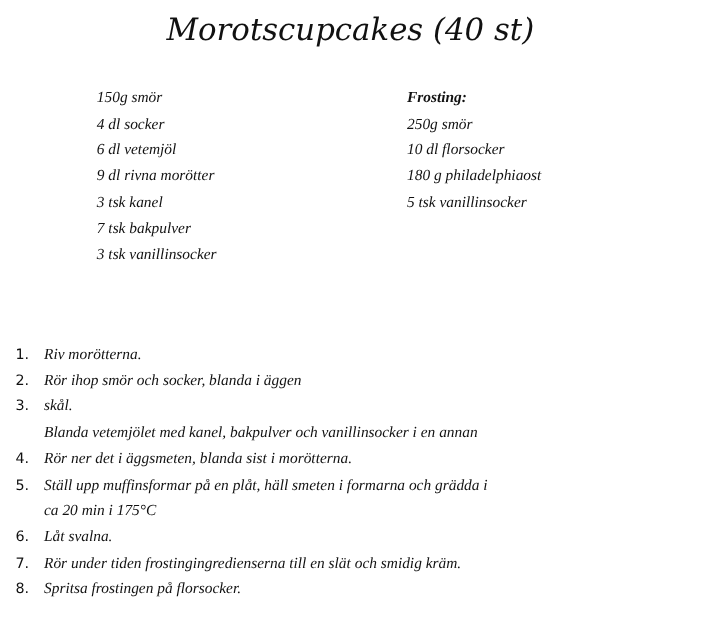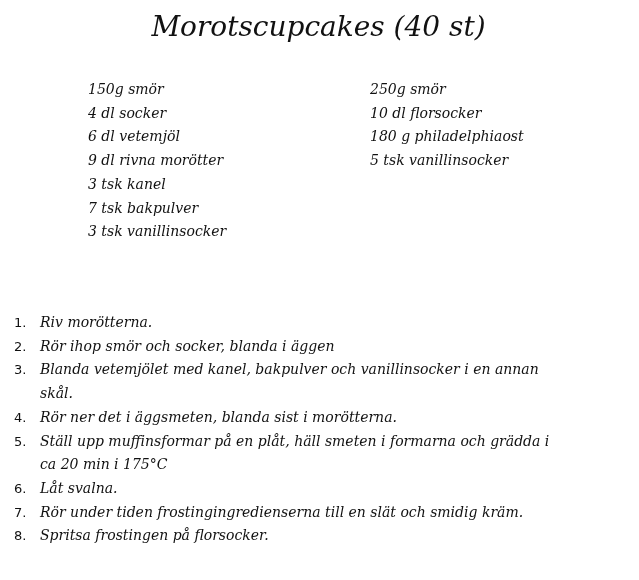--- a/index.html
+++ b/index.html
@@ -51,38 +51,39 @@
     .step .num {
       width: 26px;
       flex: 0 0 26px;
       font-style: normal;
       font-family: "DejaVu Sans", sans-serif;
       font-size: 13px;
     }
     .step .txt {
       flex: 1;
     }
-    .line { white-space: nowrap; }
+    .line { white-space: nowrap; font-family: Liberation Serif, serif; }
   </style>
 </head>
 <body>
 
 <div class="title">Morotscupcakes (40 st)</div>
 
 <div class="col col-left">
   <div class="line">150g smör</div>
   <div class="line">4 dl socker</div>
   <div class="line">6 dl vetemjöl</div>
   <div class="line">9 dl rivna morötter</div>
   <div class="line">3 tsk kanel</div>
   <div class="line">7 tsk bakpulver</div>
   <div class="line">3 tsk vanillinsocker</div>
 </div>
 
 <div class="col col-right">
+  <div class="line heading">Frosting:</div>
   <div class="line">250g smör</div>
   <div class="line">10 dl florsocker</div>
   <div class="line">180 g philadelphiaost</div>
   <div class="line">5 tsk vanillinsocker</div>
 </div>
 
 <div class="steps">
   <div class="step">
     <span class="num">1.</span>
     <div class="txt">
@@ -91,22 +92,22 @@
   </div>
   <div class="step">
     <span class="num">2.</span>
     <div class="txt">
         <div class="line">Rör ihop smör och socker, blanda i äggen</div>
       </div>
   </div>
   <div class="step">
     <span class="num">3.</span>
     <div class="txt">
+      <div class="line">skål.</div>
       <div class="line">Blanda vetemjölet med kanel, bakpulver och vanillinsocker i en annan</div>
-      <div class="line">skål.</div>
     </div>
   </div>
   <div class="step">
     <span class="num">4.</span>
     <div class="txt">
         <div class="line">Rör ner det i äggsmeten, blanda sist i morötterna.</div>
       </div>
   </div>
   <div class="step">
     <span class="num">5.</span>

